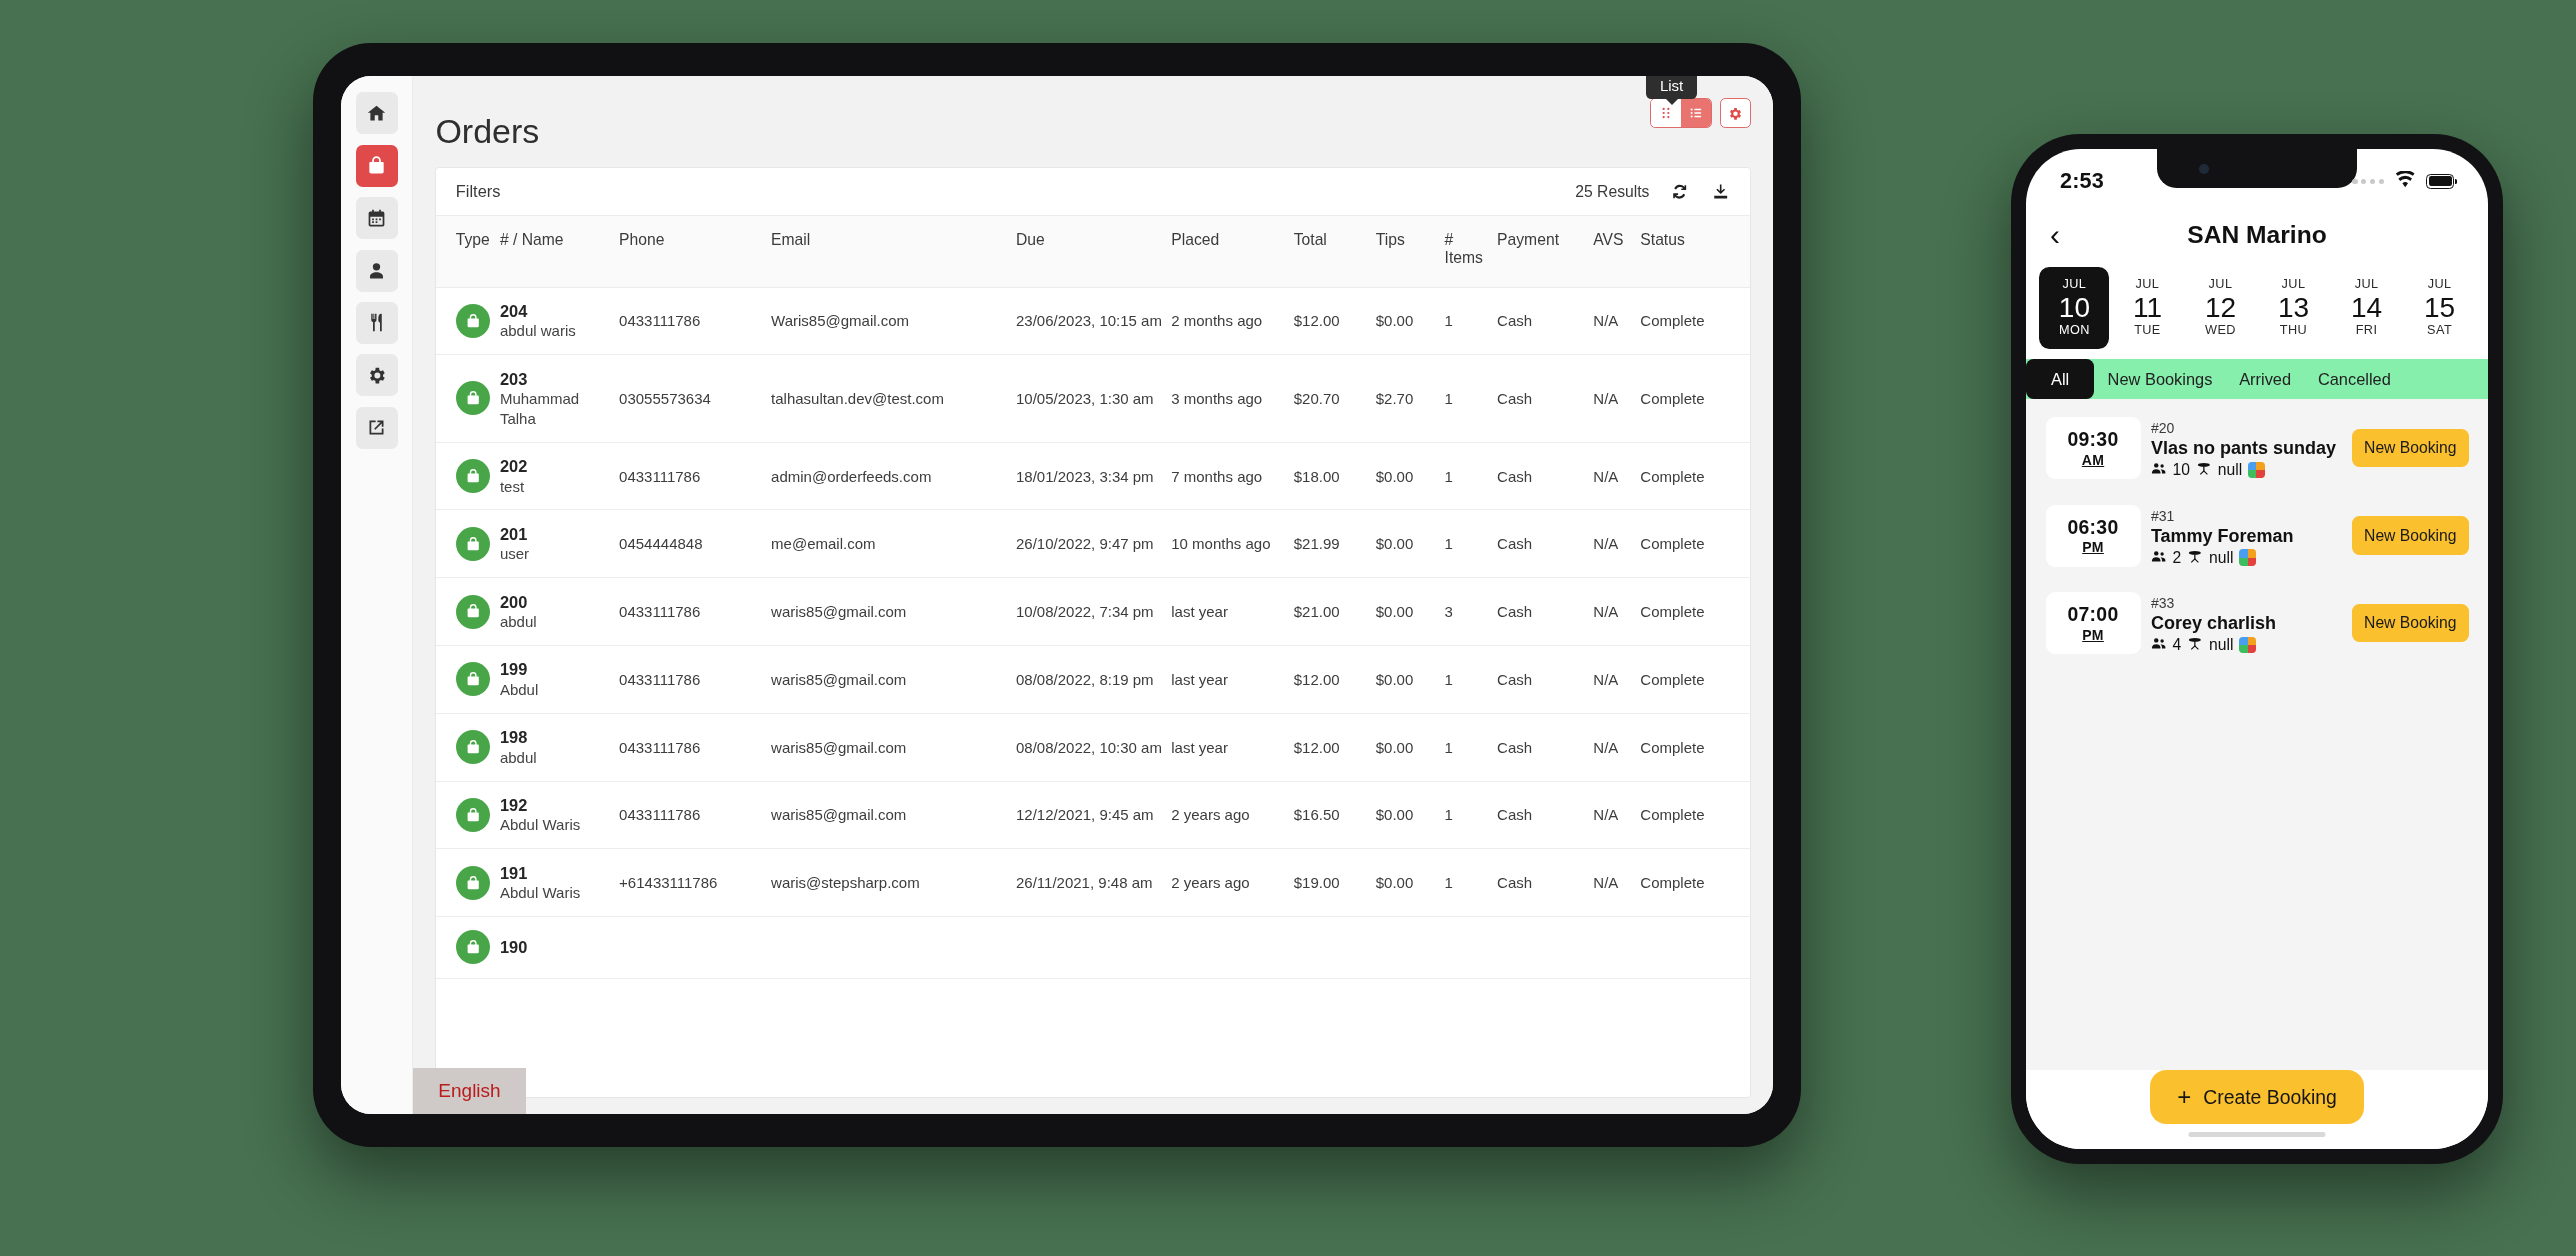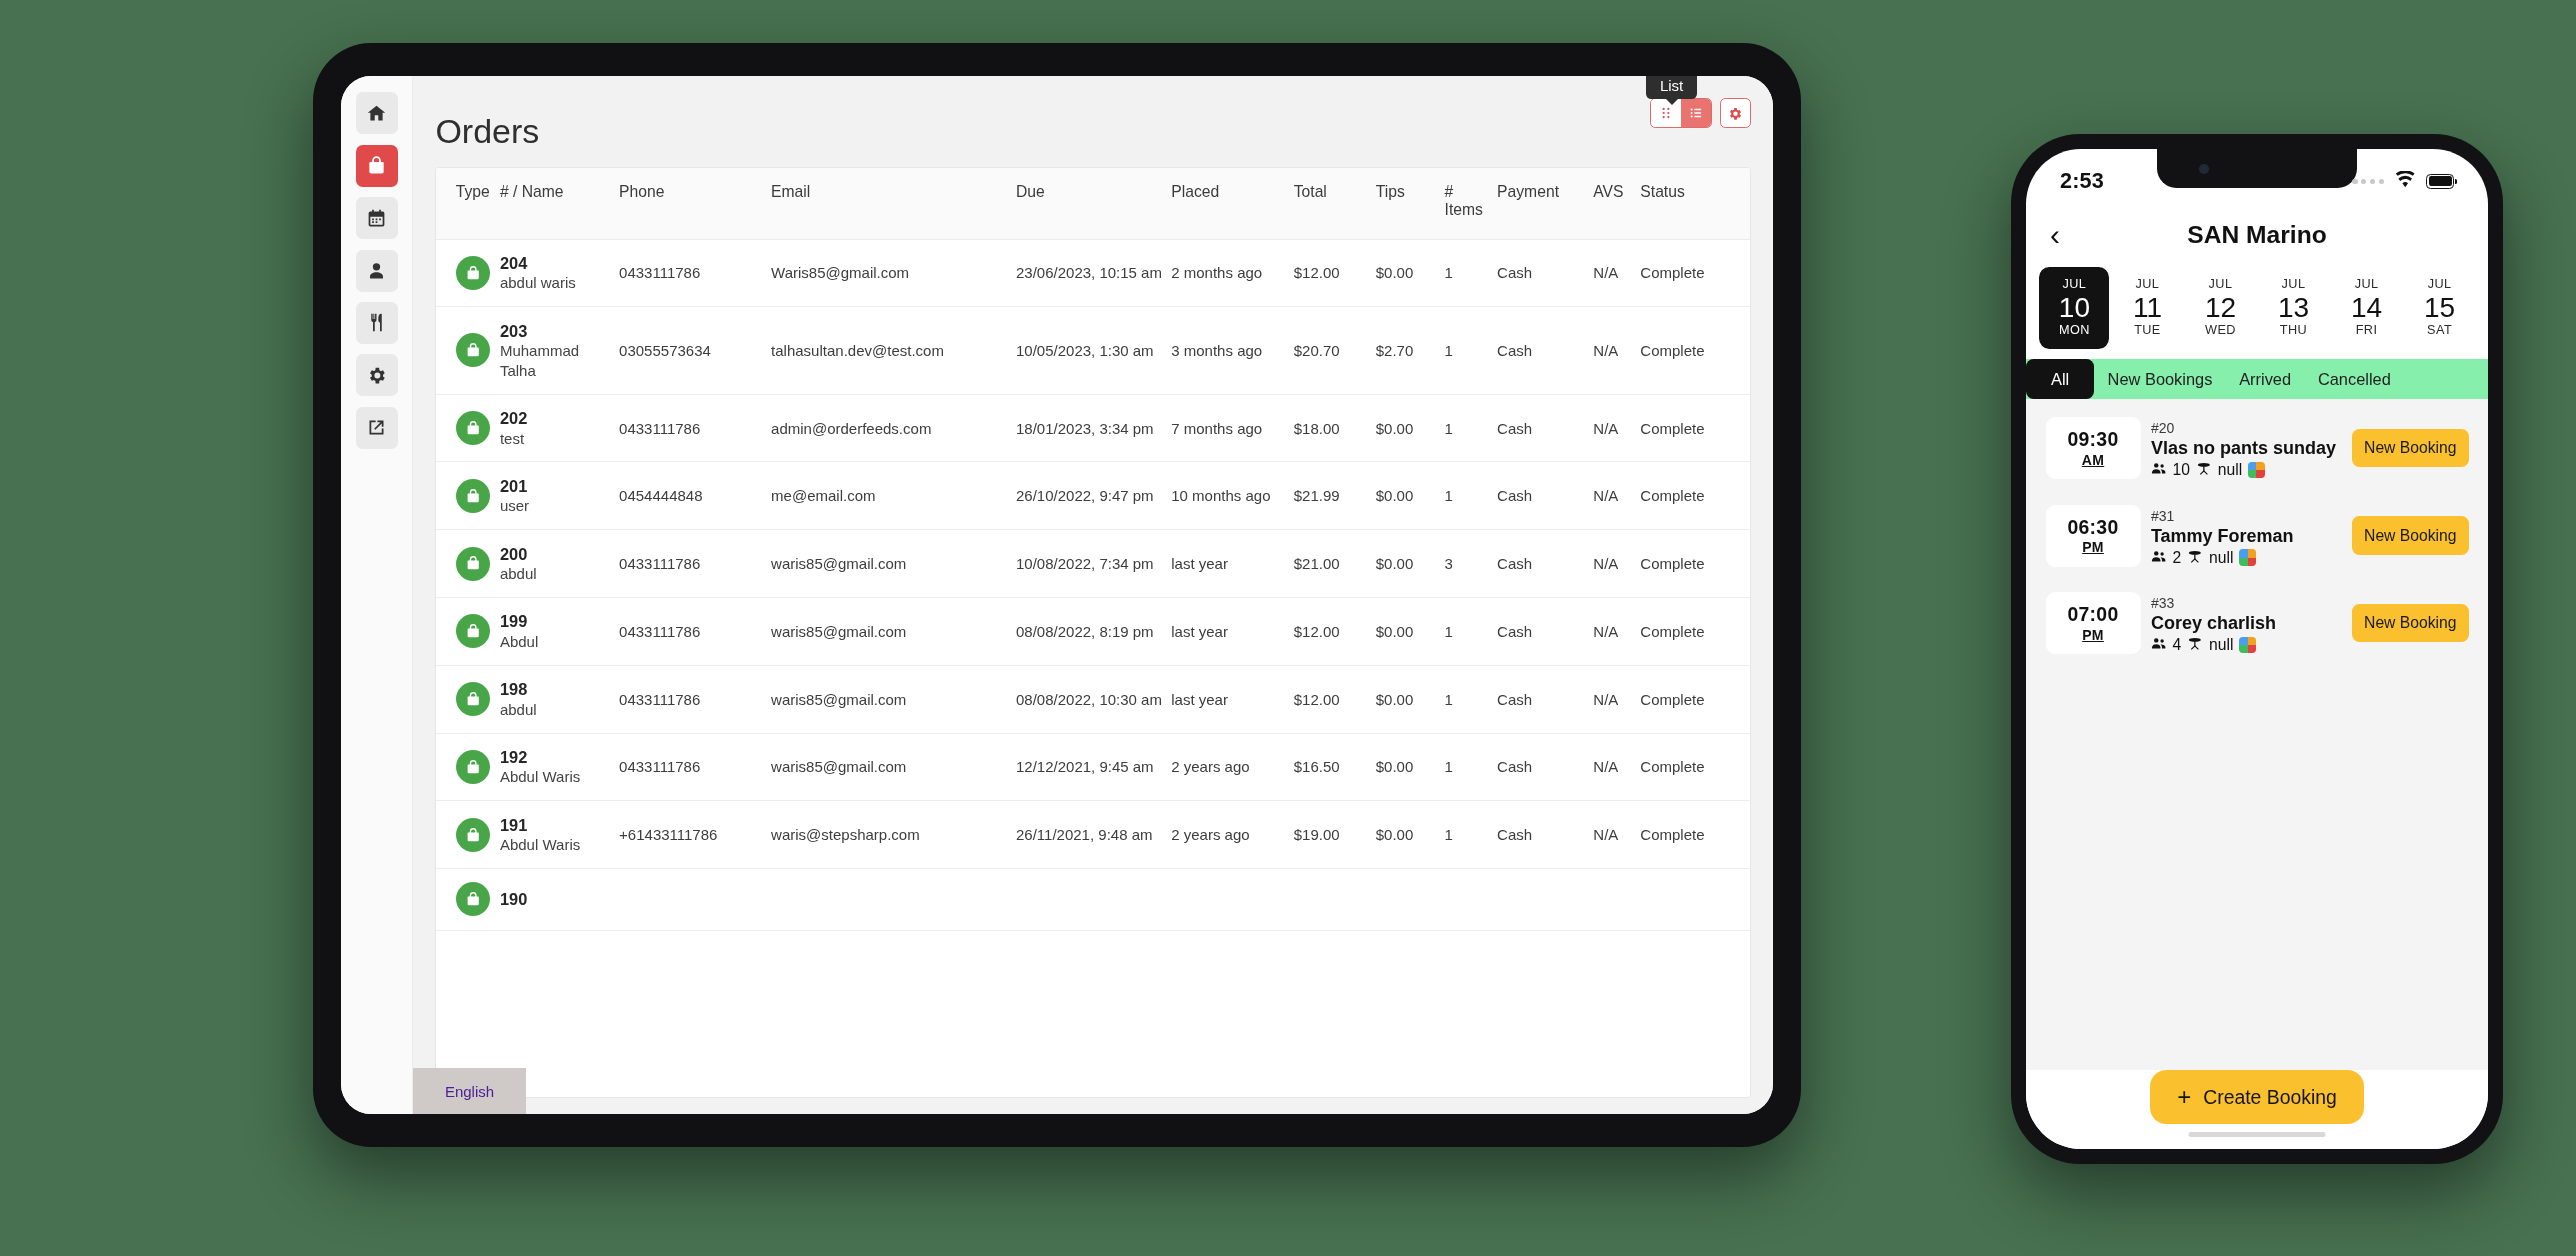--- a/index.html
+++ b/index.html
@@ -137,21 +137,21 @@
   .bagicon {
     width: 34px; height: 34px; border-radius: 50%; background: #49a648;
     display: flex; align-items: center; justify-content: center; color: #fff;
   }
   .bagicon svg { width: 16.4px; height: 16.4px; fill: currentColor; }
   .ordnum { font-size: 16.4px; color: #262626; font-weight: 600; line-height: 1.25; }
   .ordname { font-size: 15px; color: #434343; line-height: 1.3; }
   .lang-tip {
     position: absolute; left: 0; bottom: 0; width: 113px; height: 46px;
     background: #cfc9c7; display: flex; align-items: center; justify-content: center;
-    font-size: 15px; color: #4c1d95; z-index: 20;
+    font-size: 19px; color: #b91c1c; z-index: 20;
   }
 
   
   #phone {
     position: absolute;
     left: 2011px; top: 134px;
     width: 492px; height: 1030px;
     background: #121214;
     border-radius: 69px;
     box-shadow: 0 30px 67px rgba(0,0,0,.45);
@@ -319,20 +319,36 @@
             </div>
             <div class="icon-btn-outline">
               <svg viewBox="0 0 24 24">
                   <path d="M19.4 13a7.6 7.6 0 0 0 .1-1 7.6 7.6 0 0 0-.1-1l2-1.6-2-3.4-2.4 1a7.4 7.4 0 0 0-1.7-1L15 3h-4l-.3 2.9c-.6.3-1.2.6-1.7 1l-2.4-1-2 3.4L6.6 11a7.6 7.6 0 0 0 0 2l-2 1.6 2 3.4 2.4-1c.5.4 1.1.8 1.7 1L11 21h4l.3-2.9c.6-.3 1.2-.6 1.7-1l2.4 1 2-3.4L19.4 13zM13 15.4a3.4 3.4 0 1 1 0-6.8 3.4 3.4 0 0 1 0 6.8z"></path>
                 </svg>
             </div>
           </div>
         </div>
 
         <div class="panel">
+          <div class="panel-head">
+            <div class="filters-label">Filters</div>
+            <div class="panel-head-right">
+              <div class="results-count">25 Results</div>
+              <div class="head-icon">
+                <svg viewBox="0 0 24 24">
+                    <path d="M5.5 7.5A7.5 7.5 0 0 1 18 6.2V4h2v6h-6V8h2.6A5.5 5.5 0 0 0 7.5 9.4L5.7 8.4c-.1-.3-.2-.6-.2-.9zM18.5 16.5A7.5 7.5 0 0 1 6 17.8V20H4v-6h6v2H7.4a5.5 5.5 0 0 0 9.1-1.4l1.8 1c.1.3.2.6.2.9z"></path>
+                  </svg>
+              </div>
+              <div class="head-icon">
+                <svg viewBox="0 0 24 24">
+                    <path d="M11 3h2v8.2l3-3 1.4 1.4L12 15 6.6 9.6 8 8.2l3 3V3zM4 17h16v3.4H4V17z"></path>
+                  </svg>
+              </div>
+            </div>
+          </div>
 
           <table class="orders">
             <thead>
               <tr>
                 <th class="c-type">Type</th>
                 <th class="c-name"># / Name</th>
                 <th class="c-phone">Phone</th>
                 <th class="c-email">Email</th>
                 <th class="c-due">Due</th>
                 <th class="c-placed">Placed</th>

